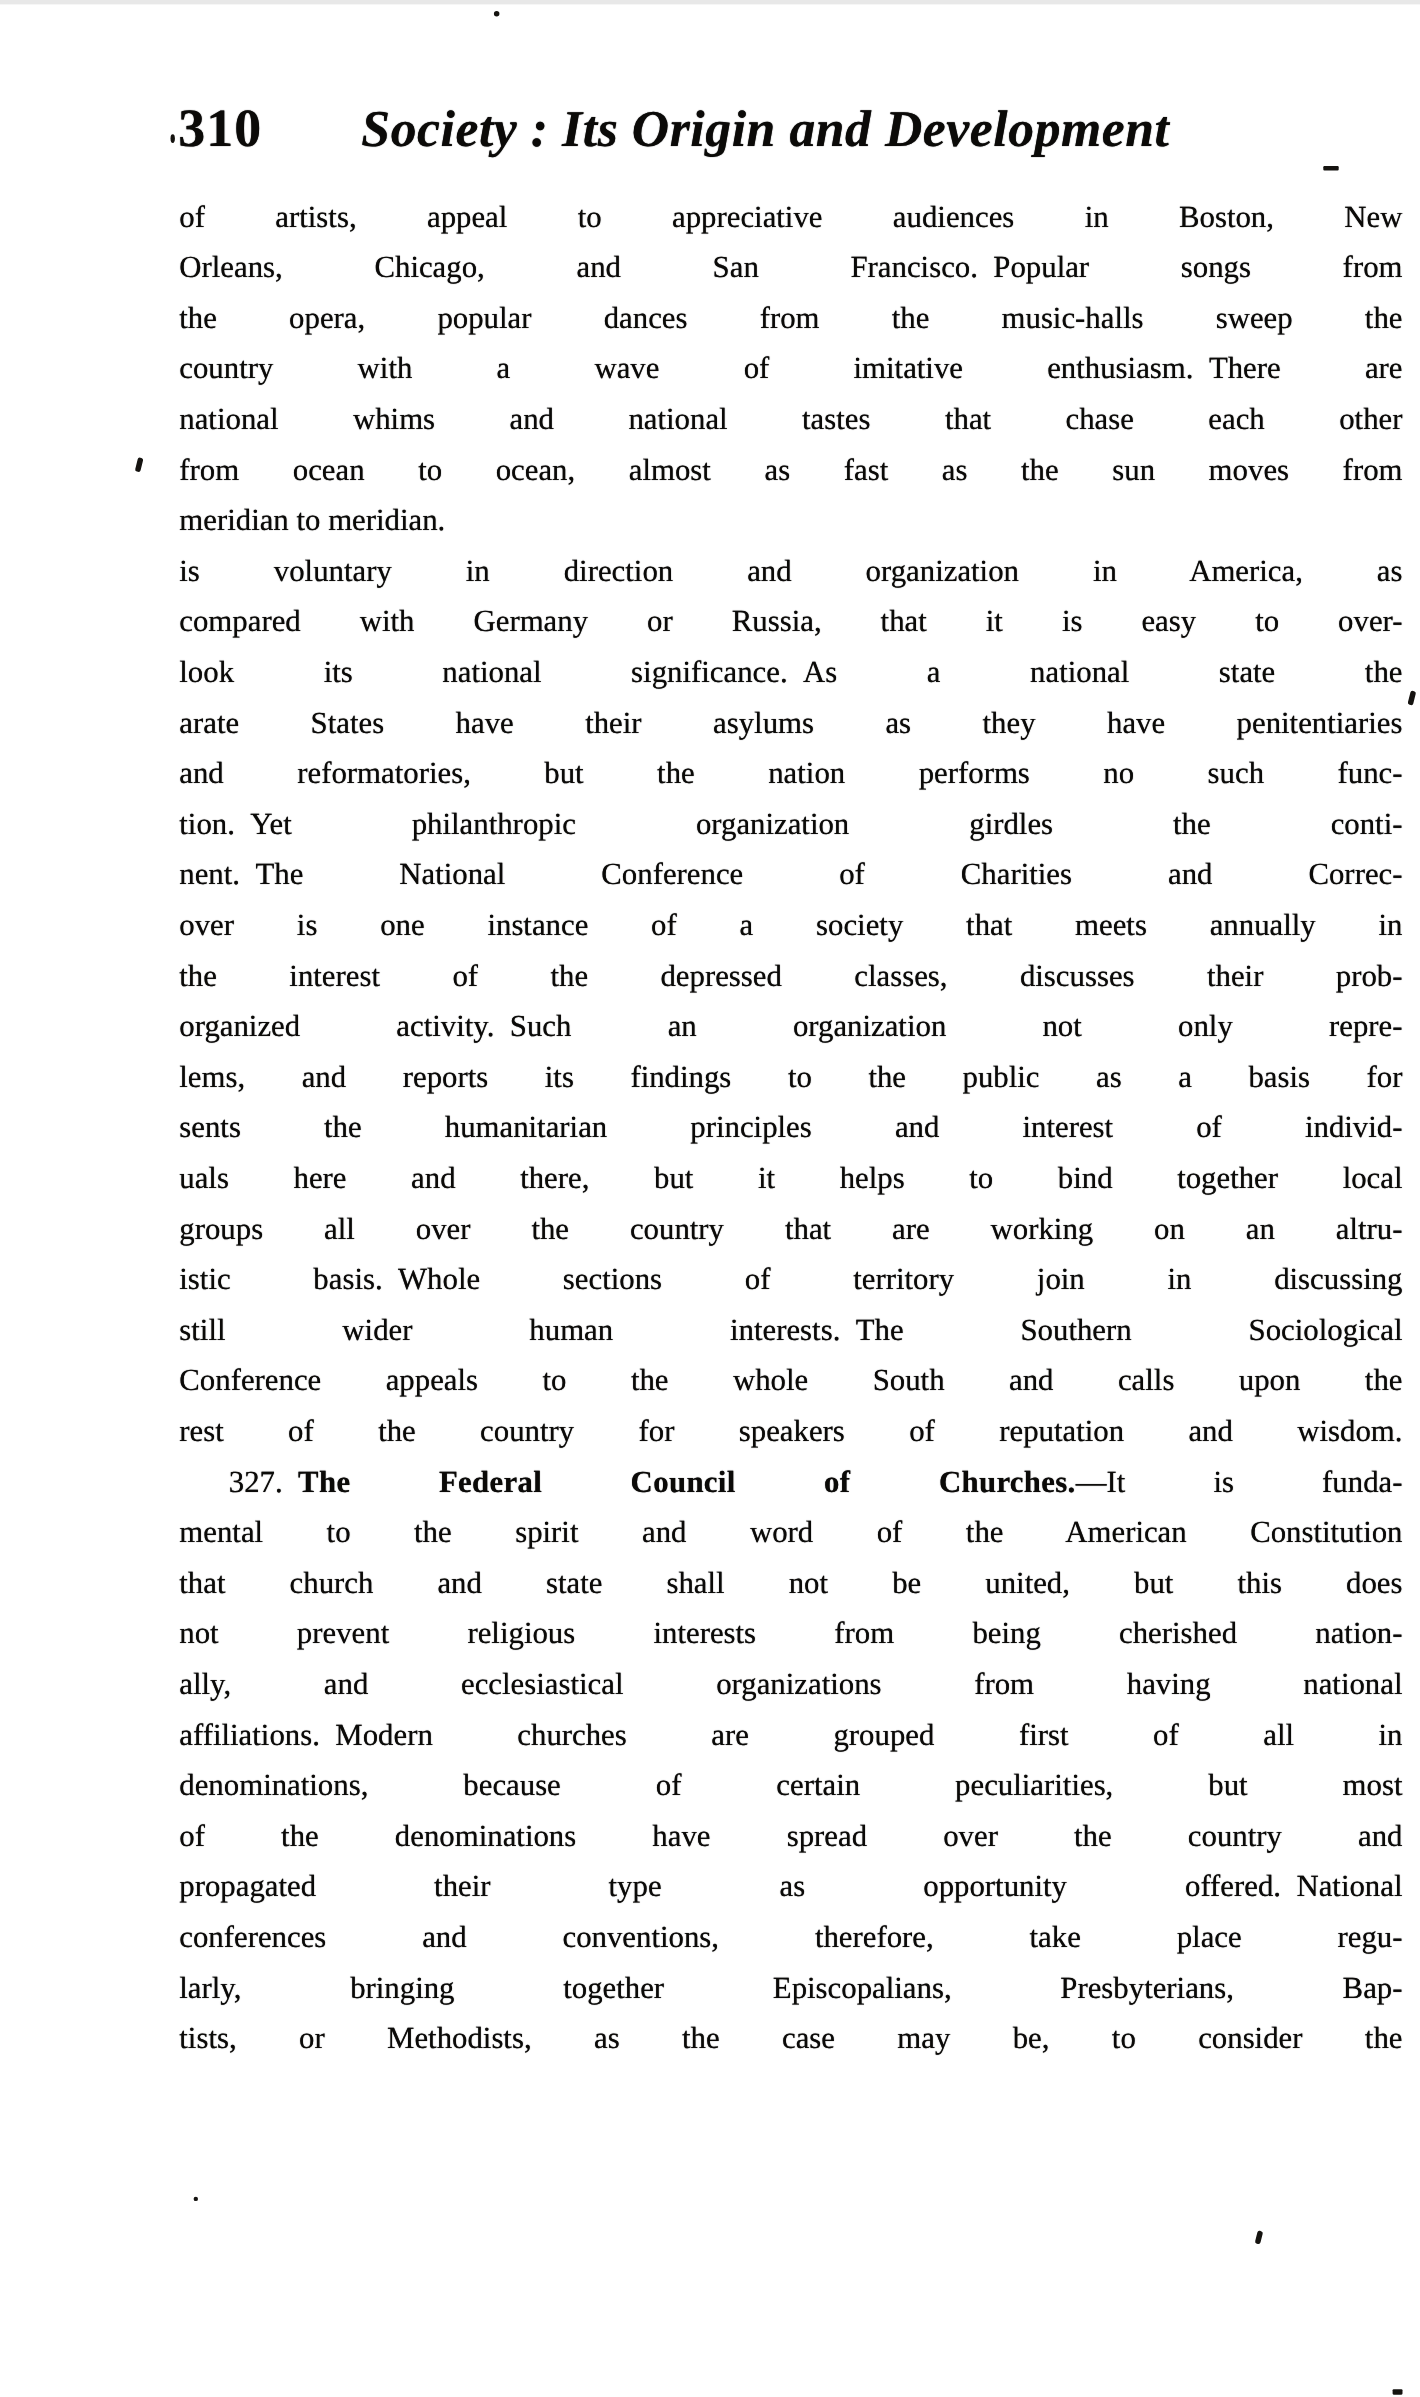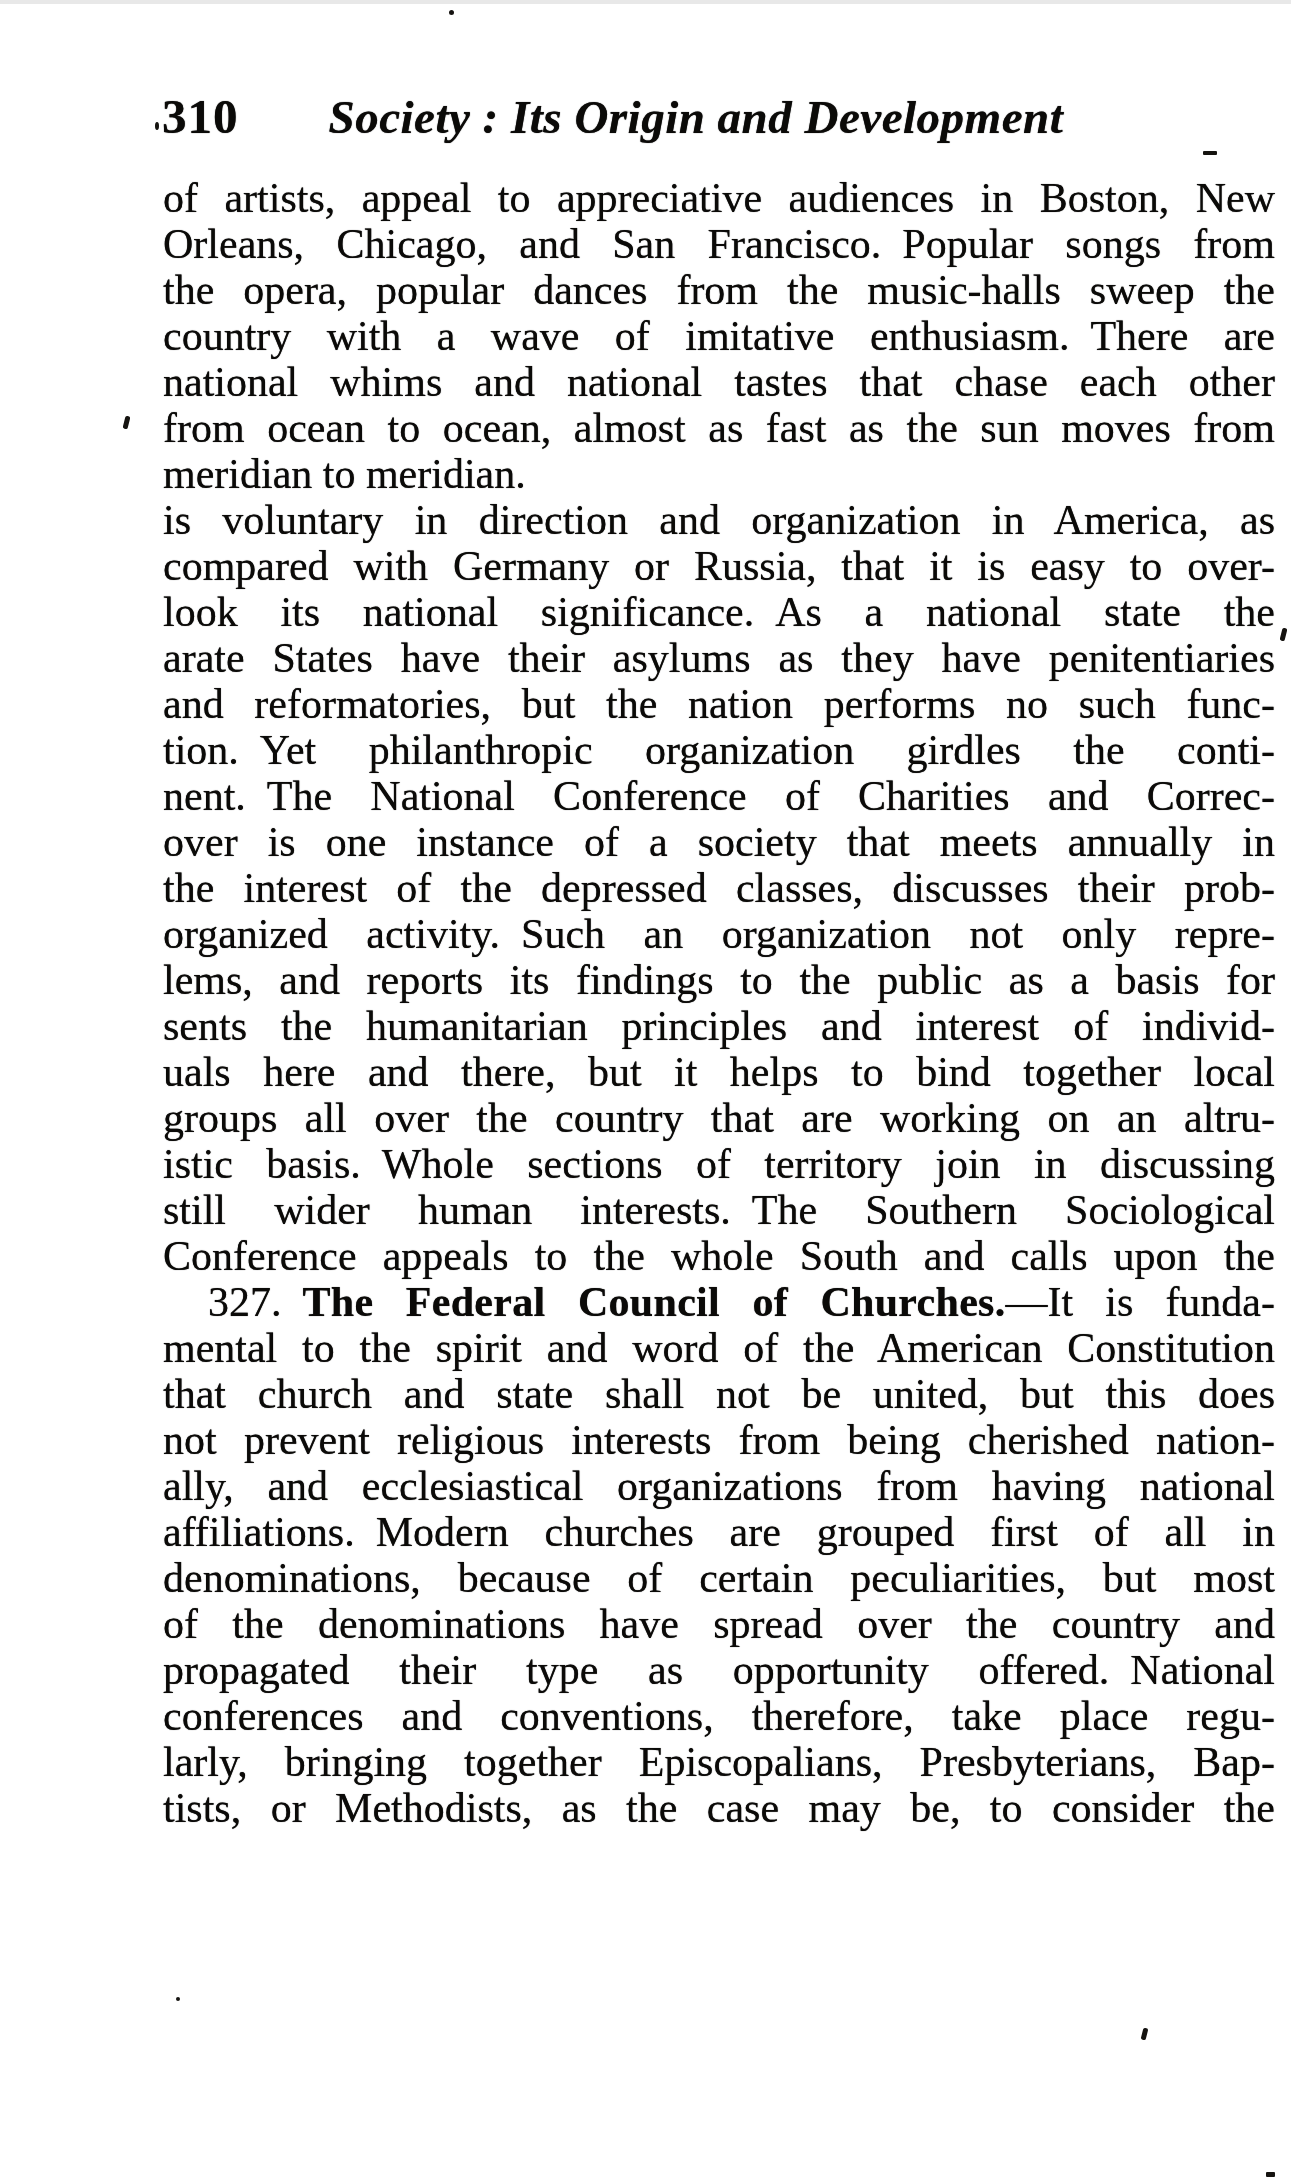--- a/index.html
+++ b/index.html
@@ -41,21 +41,21 @@
     letter-spacing: 0.5px;
     text-shadow: 0 0 0.9px rgba(5,5,5,0.9);
     text-align: center;
   }
   
   .text-block {
     position: absolute;
     top: 171px;
     left: 163px;
     width: 1112px;
-    font-size: 42px;
+    font-size: 28px;
     line-height: 46px;
     text-shadow: 0 0 0.8px rgba(5,5,5,0.85);
   }
   .para { margin: 0; padding: 0; }
   .line {
     text-align: justify;
     text-align-last: justify;
     white-space: normal;
   }
   .line.endline { text-align-last: left; }
@@ -104,20 +104,21 @@
         <div class="line">over is one instance of a society that meets annually in</div>
         <div class="line">the interest of the depressed classes, discusses their prob-</div>
         <div class="line">organized activity. Such an organization not only repre-</div>
         <div class="line">lems, and reports its findings to the public as a basis for</div>
         <div class="line">sents the humanitarian principles and interest of individ-</div>
         <div class="line">uals here and there, but it helps to bind together local</div>
         <div class="line">groups all over the country that are working on an altru-</div>
         <div class="line">istic basis. Whole sections of territory join in discussing</div>
         <div class="line">still wider human interests. The Southern Sociological</div>
         <div class="line">Conference appeals to the whole South and calls upon the</div>
+        <div class="line">rest of the country for speakers of reputation and wisdom.</div>
       </div>
       <div class="para">
         <div class="line indent">327. <b>The Federal Council of Churches.</b>—It is funda-</div>
         <div class="line">mental to the spirit and word of the American Constitution</div>
         <div class="line">that church and state shall not be united, but this does</div>
         <div class="line">not prevent religious interests from being cherished nation-</div>
         <div class="line">ally, and ecclesiastical organizations from having national</div>
         <div class="line">affiliations. Modern churches are grouped first of all in</div>
         <div class="line">denominations, because of certain peculiarities, but most</div>
         <div class="line">of the denominations have spread over the country and</div>

